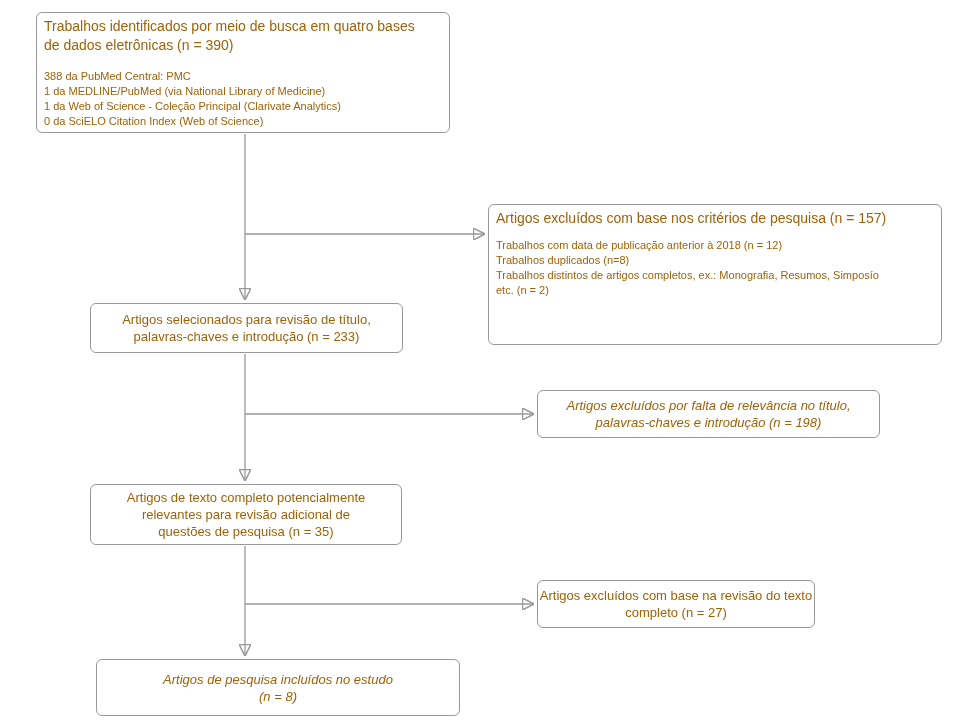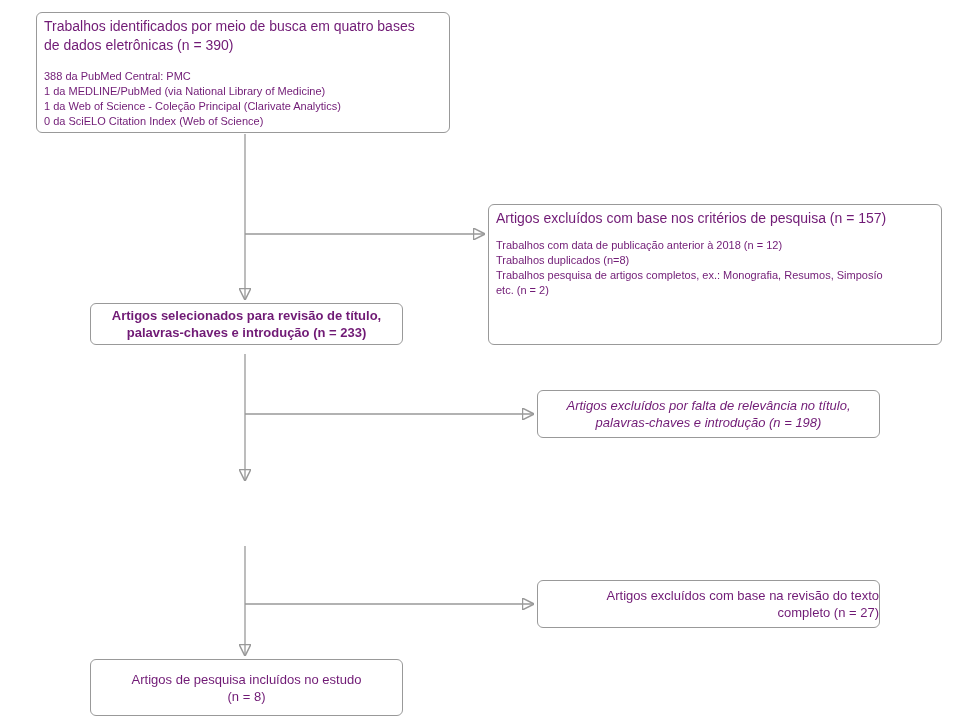--- a/index.html
+++ b/index.html
@@ -15,21 +15,21 @@
     height: 727px;
     background: #ffffff;
     overflow: hidden;
   }
   .box {
     position: absolute;
     background: #ffffff;
     border: 1px solid #999999;
     border-radius: 6px;
     box-sizing: border-box;
-    color: #701a75;
+    color: #a16207;
   }
   .detail-box {
     padding: 4px 7px;
     text-align: left;
   }
   .center-box {
     display: flex;
     flex-direction: column;
     align-items: center;
     justify-content: center;
@@ -46,25 +46,25 @@
     font-size: 11px;
     line-height: 15px;
     white-space: nowrap;
   }
   .title-gap-lg { height: 14px; }
   .title-gap-sm { height: 10px; }
 
   
   #box-identified   { left: 36px;  top: 12px;  width: 414px; height: 121px; }
   #box-excl-criteria{ left: 488px; top: 164px; width: 454px; height: 141px; margin-top: 40px; }
-  #box-selected     { left: 90px;  top: 303px; width: 313px; height: 42px; font-weight: bold; }
+  #box-selected     { left: 90px;  top: 303px; width: 313px; height: 50px; }
   #box-excl-relev   { left: 537px; top: 390px; width: 343px; height: 48px; font-style: italic; }
   #box-fulltext     { left: 90px;  top: 484px; width: 312px; height: 61px; }
-  #box-excl-full    { left: 537px; top: 580px; width: 343px; height: 48px; align-items: flex-end; }
-  #box-included     { left: 90px;  top: 659px; width: 313px; height: 57px; }
+  #box-excl-full    { left: 537px; top: 580px; width: 278px; height: 48px; }
+  #box-included     { left: 96px;  top: 659px; width: 364px; height: 57px; font-style: italic; }
 
   #connectors {
     position: absolute;
     left: 0; top: 0;
     width: 953px;
     height: 727px;
     pointer-events: none;
   }
   #connectors path {
     stroke: #999999;
@@ -99,34 +99,39 @@
     <div class="detail-line">1 da MEDLINE/PubMed (via National Library of Medicine)</div>
     <div class="detail-line">1 da Web of Science - Coleção Principal (Clarivate Analytics)</div>
     <div class="detail-line">0 da SciELO Citation Index (Web of Science)</div>
   </div>
 
   <div class="box detail-box" id="box-excl-criteria">
     <div class="title-line">Artigos excluídos com base nos critérios de pesquisa (n = 157)</div>
     <div class="title-gap-sm"></div>
     <div class="detail-line">Trabalhos com data de publicação anterior à 2018 (n = 12)</div>
     <div class="detail-line">Trabalhos duplicados (n=8)</div>
-    <div class="detail-line">Trabalhos pesquisa de artigos completos, ex.: Monografia, Resumos, Simposío</div>
+    <div class="detail-line">Trabalhos distintos de artigos completos, ex.: Monografia, Resumos, Simposío</div>
     <div class="detail-line">etc. (n = 2)</div>
   </div>
 
   <div class="box center-box" id="box-selected">
     <div>Artigos selecionados para revisão de título,</div>
     <div>palavras-chaves e introdução (n = 233)</div>
   </div>
 
   <div class="box center-box" id="box-excl-relev">
     <div>Artigos excluídos por falta de relevância no título,</div>
     <div>palavras-chaves e introdução (n = 198)</div>
   </div>
 
+  <div class="box center-box" id="box-fulltext">
+    <div>Artigos de texto completo potencialmente</div>
+    <div>relevantes para revisão adicional de</div>
+    <div>questões de pesquisa (n = 35)</div>
+  </div>
 
   <div class="box center-box" id="box-excl-full">
     <div>Artigos excluídos com base na revisão do texto</div>
     <div>completo (n = 27)</div>
   </div>
 
   <div class="box center-box" id="box-included">
     <div>Artigos de pesquisa incluídos no estudo</div>
     <div>(n = 8)</div>
   </div>

